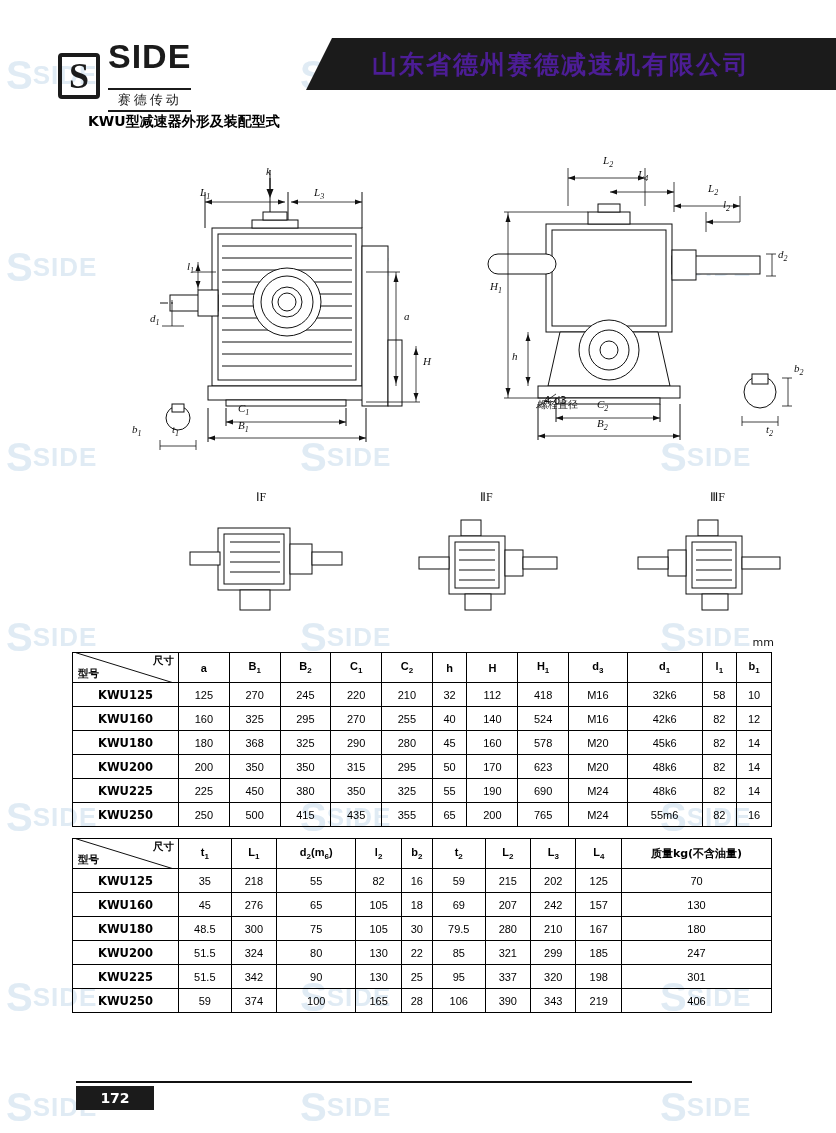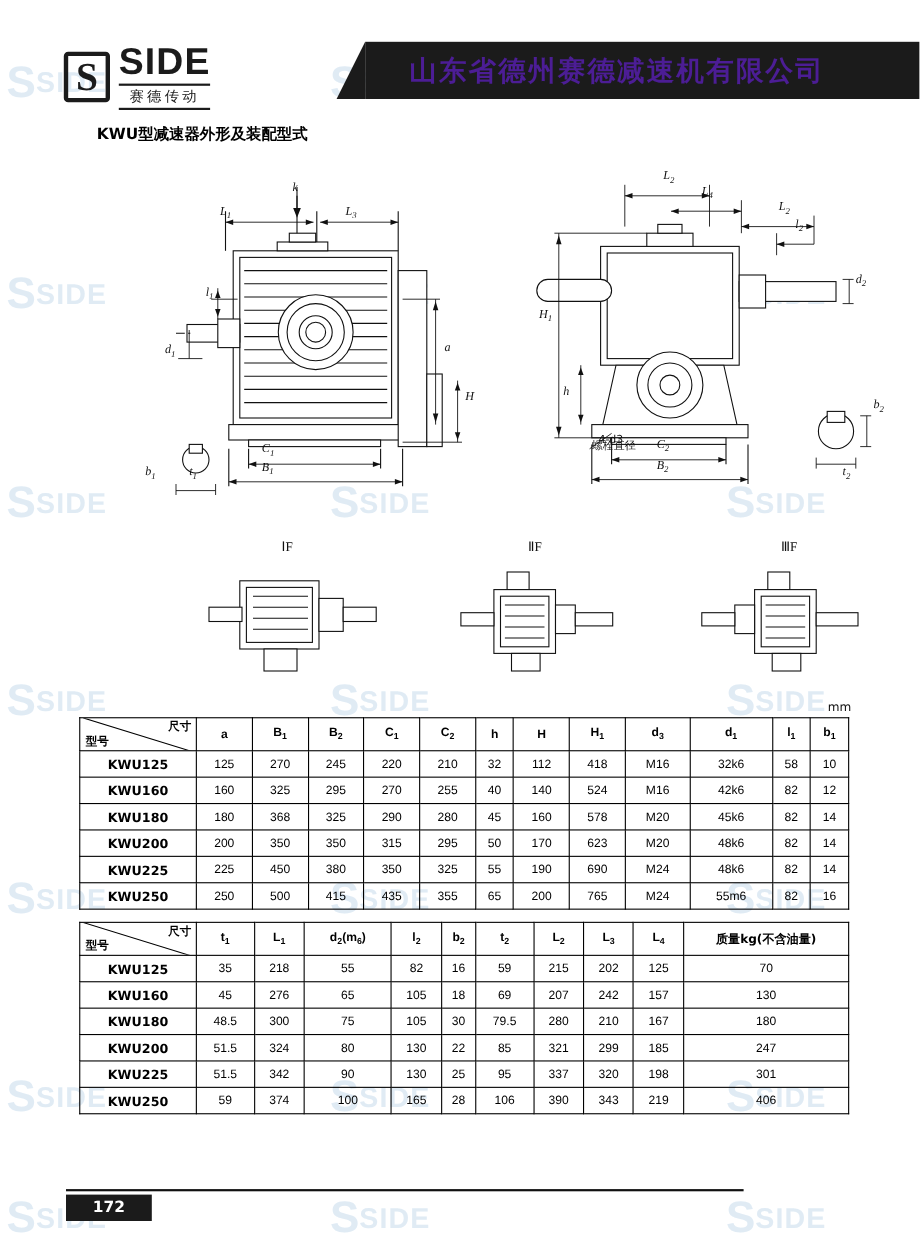--- a/index.html
+++ b/index.html
@@ -43,21 +43,21 @@
   .logo { position:absolute; left:58px; top:2px; display:flex; align-items:center; }
   .logo-s {
     width:42px; height:46px; border:4px solid #1b1b1b; border-radius:4px;
     display:flex; align-items:center; justify-content:center;
     font-size:36px; font-weight:bold; font-family:"Liberation Serif", serif; color:#1b1b1b;
     line-height:1;
   }
   .logo-txt { margin-left:8px; }
   .logo-main { font-size:34px; font-weight:bold; letter-spacing:1px; line-height:32px; color:#1b1b1b; font-family:"Liberation Sans", sans-serif;}
   .logo-sub {
-    font-size:13px; letter-spacing:3px; color:#1b1b1b; margin-top:4px;
+    font-size:13px; letter-spacing:3px; color:#1b1b1b; margin-top:16px;
     font-family:"DejaVu Sans", sans-serif; border-top:2px solid #1b1b1b; border-bottom:2px solid #1b1b1b;
     padding:1px 0; text-align:center;
   }
 
   
   .content { position:relative; z-index:2; }
   .page-title {
     position:absolute; left:88px; top:113px;
     font-size:14px; font-weight:bold; font-family:"DejaVu Sans", sans-serif; color:#000;
   }
@@ -88,21 +88,21 @@
   table.spec .model { font-weight:bold; font-family:"DejaVu Sans", sans-serif; font-size:11.5px; }
   .corner {
     position:relative; width:100%; height:100%; overflow:hidden;
   }
   .corner .c-top { position:absolute; right:4px; top:1px; font-size:10.5px; font-family:"DejaVu Sans", sans-serif; font-weight:bold;}
   .corner .c-bot { position:absolute; left:5px; bottom:1px; font-size:10.5px; font-family:Liberation Mono, monospace; font-weight:bold;}
   .corner .c-line { position:absolute; left:-6px; top:-6px; width:150%; height:150%; }
   .sub { font-size:8px; vertical-align:sub; }
 
   
-  .footer { position:absolute; left:0; bottom:22px; width:736px; height:30px; z-index:3;}
+  .footer { position:absolute; left:16px; bottom:22px; width:736px; height:30px; z-index:3;}
   .footer-line { position:absolute; left:60px; right:60px; top:0; border-top:2px solid #111; }
   .page-num {
     position:absolute; left:60px; top:5px; width:78px; height:24px; background:#1b1b1b; color:#fff;
     font-size:14px; font-weight:bold; display:flex; align-items:center; justify-content:center;
     font-family:"DejaVu Sans", sans-serif;
   }
   .footer-text {
     position:absolute; left:150px; top:8px; font-size:12.5px; font-family:"DejaVu Sans", sans-serif; color:#000;
     white-space:nowrap;
   }

